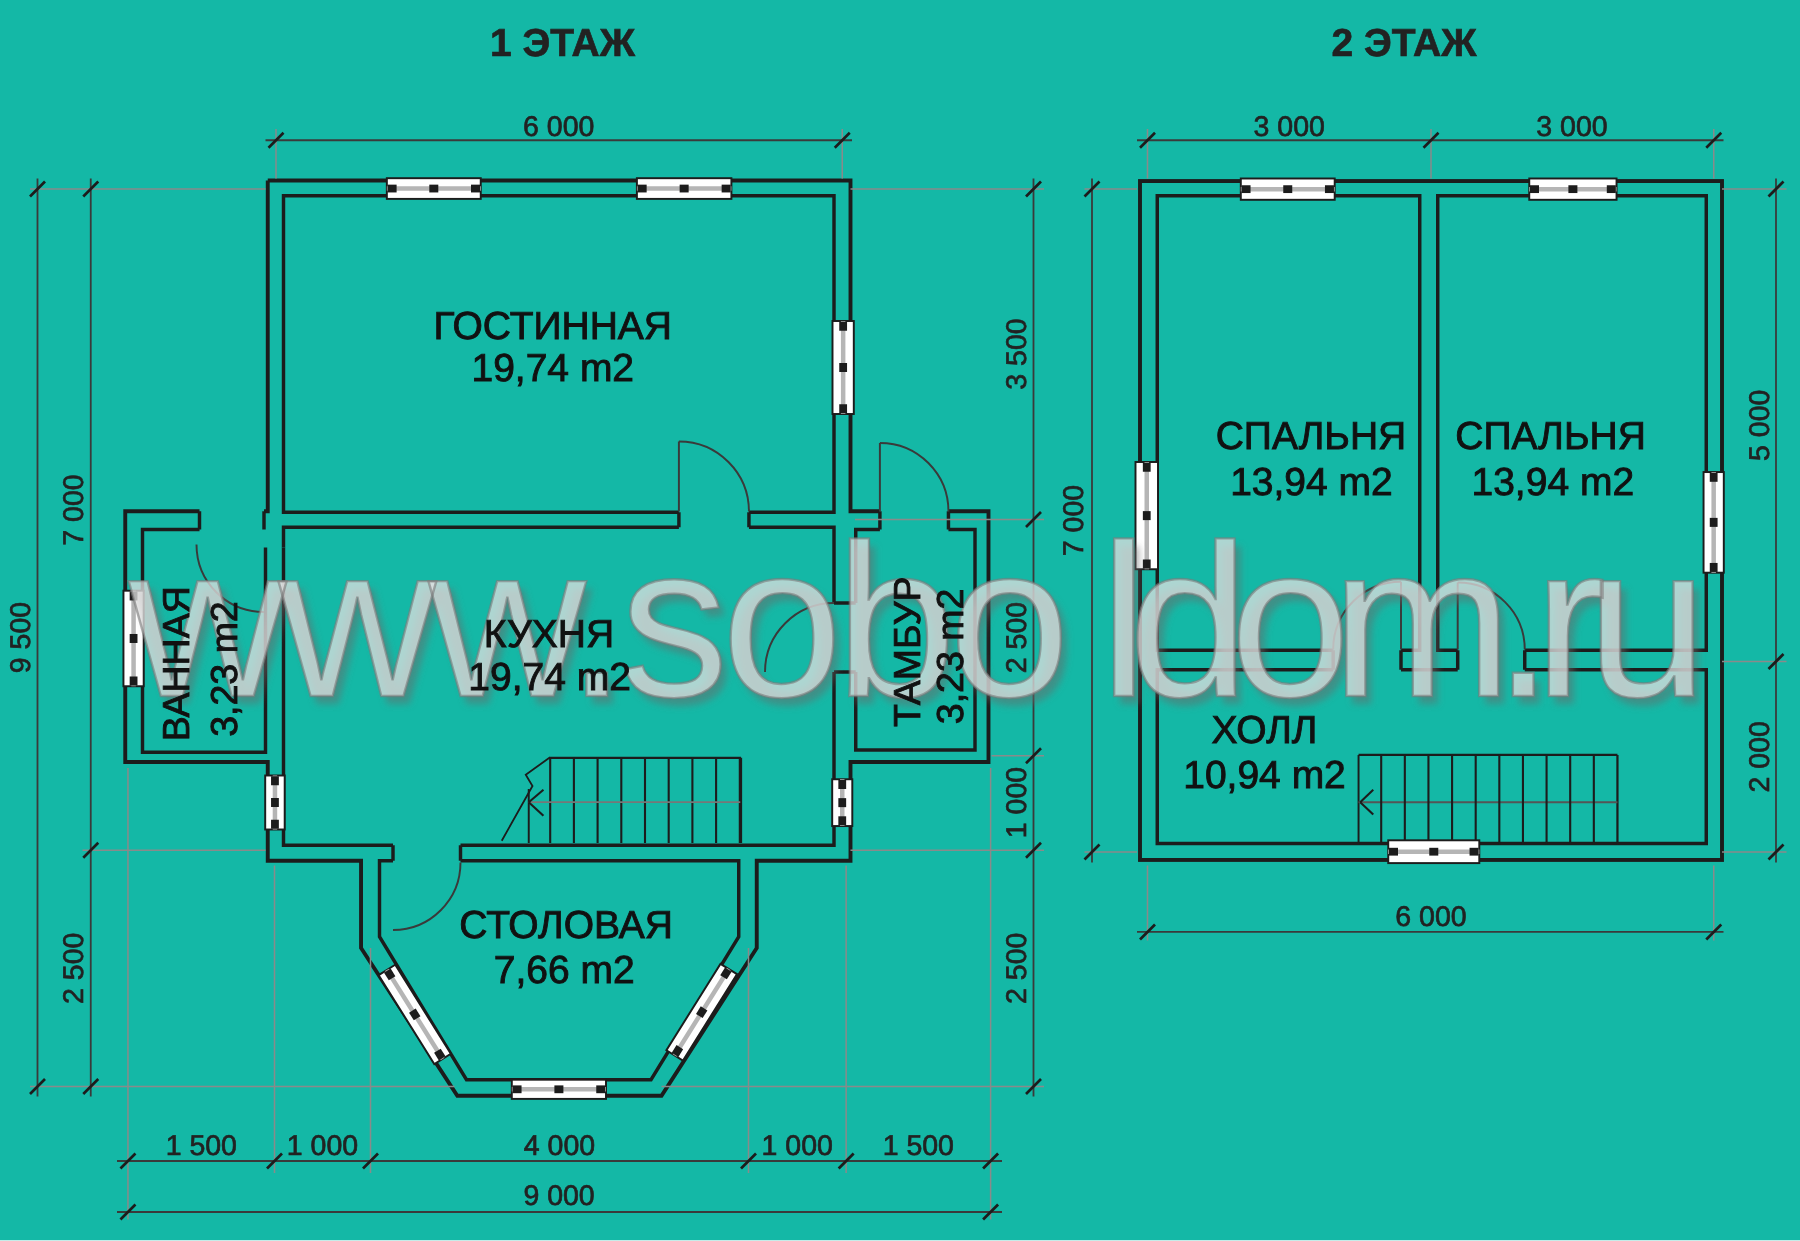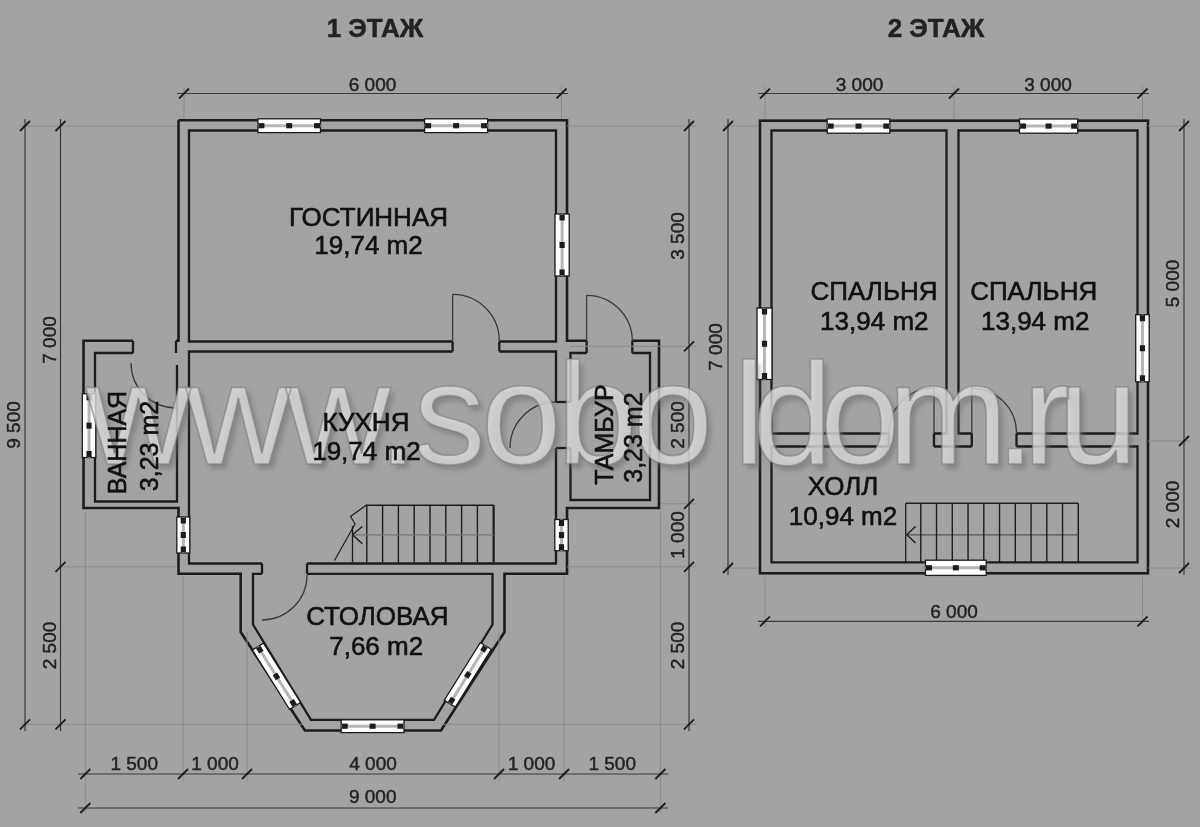--- a/index.html
+++ b/index.html
@@ -1,15 +1,15 @@
 <!DOCTYPE html>
 <html><head><meta charset="utf-8">
 <style>
 html,body{margin:0;padding:0;background:#fff;}
-#page{position:relative;width:1200px;height:827px;overflow:hidden;background:#a3a3a3;filter:brightness(1) blur(0.38px);}
+#page{position:relative;width:1200px;height:827px;overflow:hidden;background:#14b8a6;filter:brightness(1) blur(0.38px);}
 svg{position:absolute;left:0;top:0;}
 </style></head>
 <body>
 <div id="page">
 <svg width="1200" height="827" viewBox="0 0 1200 827">
 
 <text x="375" y="37" text-anchor="middle" font-family="Liberation Sans, sans-serif" font-size="26" fill="#222" stroke="#222" stroke-width="0.45" font-weight="bold">1 ЭТАЖ</text>
 
 <text x="936" y="37" text-anchor="middle" font-family="Liberation Sans, sans-serif" font-size="26" fill="#222" stroke="#222" stroke-width="0.45" font-weight="bold">2 ЭТАЖ</text>
 

